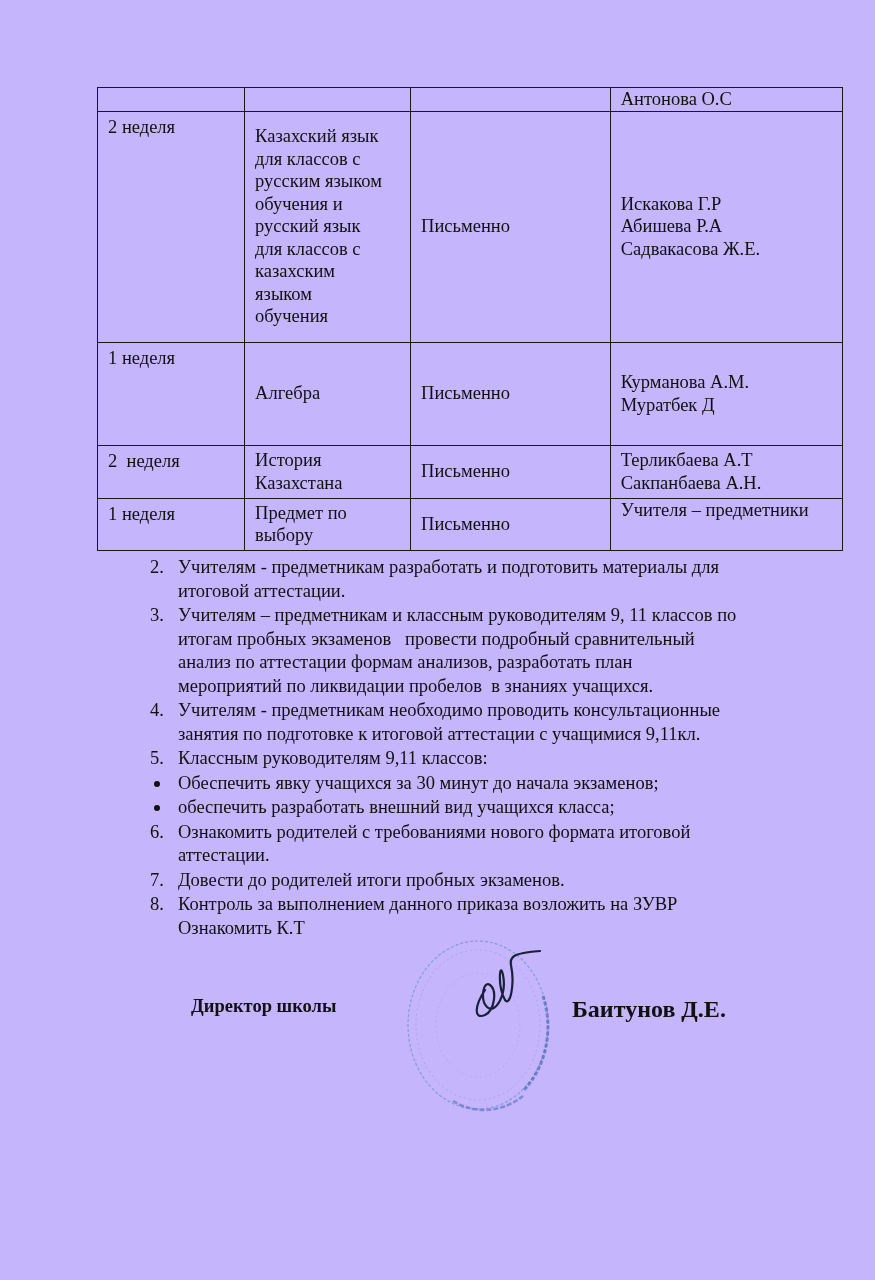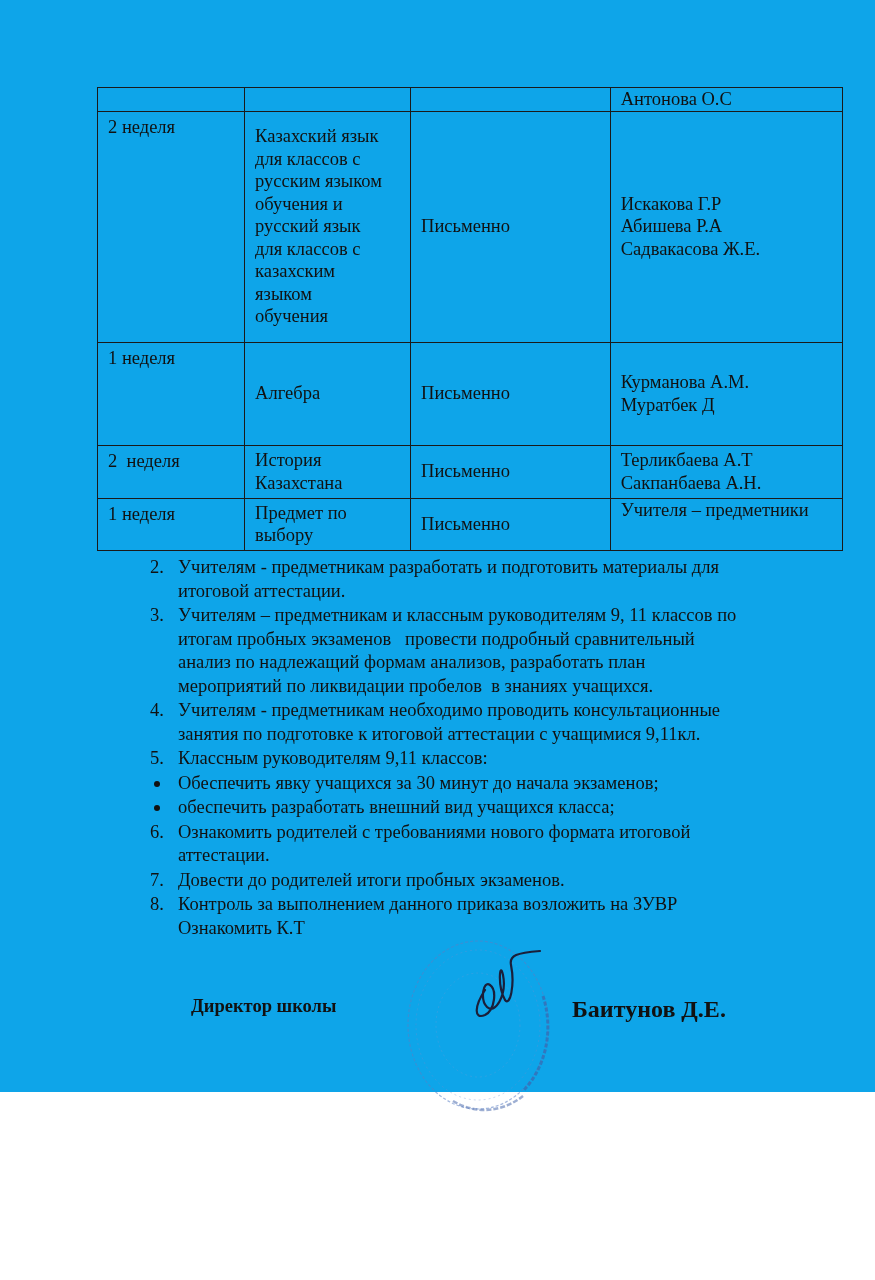--- a/index.html
+++ b/index.html
@@ -1,20 +1,20 @@
 <!DOCTYPE html>
 <html><head>
   <meta charset="utf-8">
   <style>
     html, body { margin: 0; padding: 0; }
     body {
       width: 875px; height: 1280px; background: #ffffff; position: relative; overflow: hidden;
       font-family: "Liberation Serif", serif; color: #111;
     }
-    .page { position: absolute; left: 0; top: 0; width: 875px; height: 1092px; background: #0ea5e9; }
+    .page { position: absolute; left: 0; top: 0; width: 875px; height: 1280px; background: #c4b5fd; }
     table.schedule {
       position: absolute; left: 97px; top: 87px; width: 746px;
       border-collapse: collapse; font-size: 18.5px; line-height: 22.5px;
     }
     table.schedule td {
       border: 1.5px solid #1a1a1a; padding: 0 0 0 10px; vertical-align: middle;
     }
     td.c1 { width: 137px; }
     td.c2 { width: 156px; }
     td.c3 { width: 190px; }
@@ -124,21 +124,21 @@
   <ol class="orders">
     <li>
       <span class="num">2.</span>
       <span class="line">Учителям - предметникам разработать и подготовить материалы для</span>
       <span class="line">итоговой аттестации.</span>
     </li>
     <li>
       <span class="num">3.</span>
       <span class="line" style="white-space:pre;">Учителям – предметникам и классным руководителям 9, 11 классов по</span>
       <span class="line" style="white-space:pre;">итогам пробных экзаменов   провести подробный сравнительный</span>
-      <span class="line">анализ по надлежащий формам анализов, разработать план</span>
+      <span class="line">анализ по аттестации формам анализов, разработать план</span>
       <span class="line" style="white-space:pre;">мероприятий по ликвидации пробелов  в знаниях учащихся.</span>
     </li>
     <li>
       <span class="num">4.</span>
       <span class="line">Учителям - предметникам необходимо проводить консультационные</span>
       <span class="line">занятия по подготовке к итоговой аттестации с учащимися 9,11кл.</span>
     </li>
     <li>
       <span class="num">5.</span>
       <span class="line">Классным руководителям 9,11 классов:</span>

